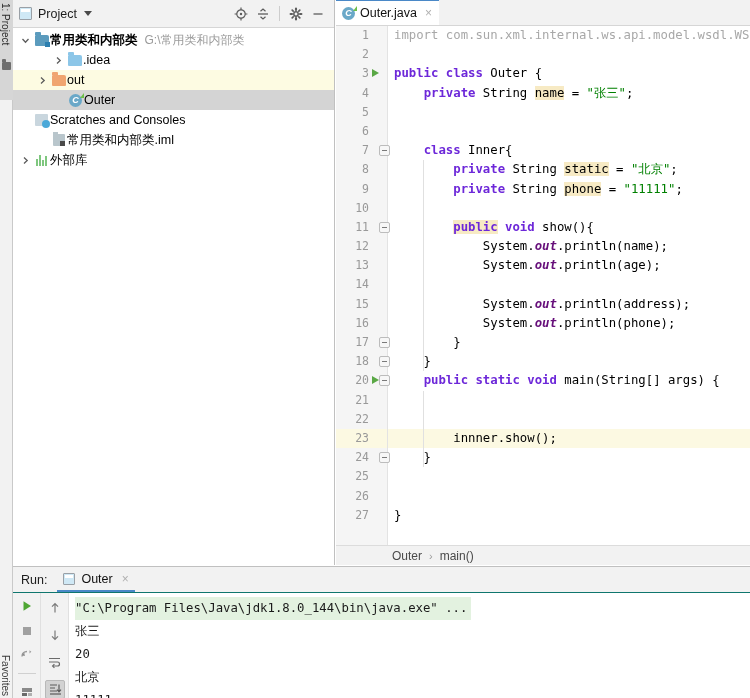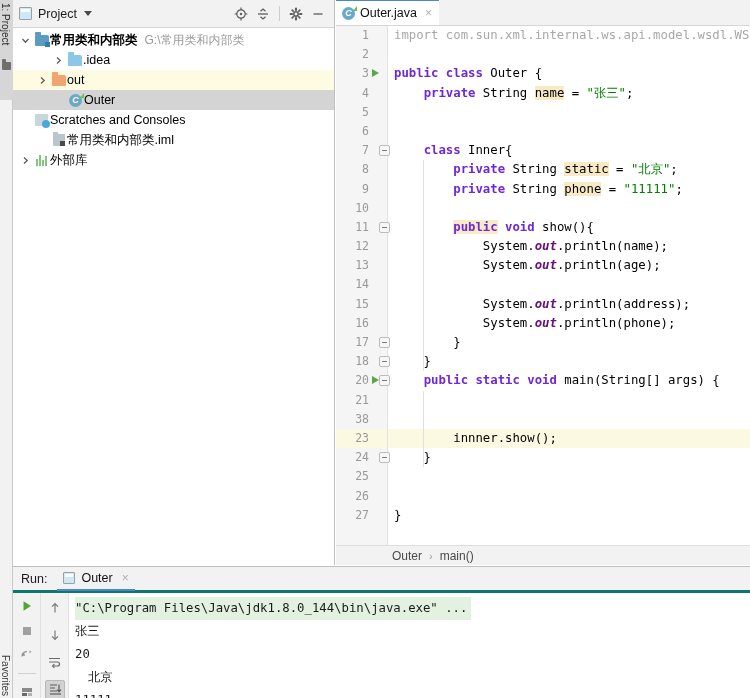--- a/index.html
+++ b/index.html
@@ -219,21 +219,21 @@
     font-size: 12px; color: #4a4a4a;
   }
   .bc-sep { color: #9a9a9a; font-size: 11px; }
 
   
   .run-panel {
     position: absolute; left: 13px; top: 566px; width: 737px; height: 132px;
     background: #ffffff; border-top: 1px solid #c0c0c0;
   }
   .run-header {
-    height: 26px; background: #f2f2f2; border-bottom: 3px solid #0f766e;
+    height: 26px; background: #f2f2f2; border-bottom: 1px solid #0f766e;
     display: flex; align-items: center; padding-left: 8px; gap: 10px;
   }
   .run-label { font-size: 12.5px; color: #1c1c1c; }
   .run-tab {
     height: 25px; display: flex; align-items: center; gap: 6px;
     padding: 0 6px; border-bottom: 2px solid #4a88c7;
     font-size: 12.5px; color: #111;
   }
   .run-tab-icon {
     width: 12px; height: 12px; border: 1px solid #9aa0a6; background: #cfe8f5;
@@ -413,21 +413,21 @@
           <div class="cline"><div class="lineno-bg"></div><div class="code-bg"></div><div class="lineno">11</div><div class="foldmark"></div><div class="indentguide" style="left: 87px;"></div><div class="code-txt"><span>        </span><span class="kw fld">public</span><span> </span><span class="kw">void</span><span> show(){</span></div></div>
           <div class="cline"><div class="lineno-bg"></div><div class="code-bg"></div><div class="lineno">12</div><div class="indentguide" style="left: 87px;"></div><div class="code-txt"><span>            System.</span><span class="stat">out</span><span>.println(name);</span></div></div>
           <div class="cline"><div class="lineno-bg"></div><div class="code-bg"></div><div class="lineno">13</div><div class="indentguide" style="left: 87px;"></div><div class="code-txt"><span>            System.</span><span class="stat">out</span><span>.println(age);</span></div></div>
           <div class="cline"><div class="lineno-bg"></div><div class="code-bg"></div><div class="lineno">14</div><div class="indentguide" style="left: 87px;"></div><div class="code-txt"></div></div>
           <div class="cline"><div class="lineno-bg"></div><div class="code-bg"></div><div class="lineno">15</div><div class="indentguide" style="left: 87px;"></div><div class="code-txt"><span>            System.</span><span class="stat">out</span><span>.println(address);</span></div></div>
           <div class="cline"><div class="lineno-bg"></div><div class="code-bg"></div><div class="lineno">16</div><div class="indentguide" style="left: 87px;"></div><div class="code-txt"><span>            System.</span><span class="stat">out</span><span>.println(phone);</span></div></div>
           <div class="cline"><div class="lineno-bg"></div><div class="code-bg"></div><div class="lineno">17</div><div class="foldmark"></div><div class="indentguide" style="left: 87px;"></div><div class="code-txt"><span>        }</span></div></div>
           <div class="cline"><div class="lineno-bg"></div><div class="code-bg"></div><div class="lineno">18</div><div class="foldmark"></div><div class="indentguide" style="left: 87px;"></div><div class="code-txt"><span>    }</span></div></div>
           <div class="cline"><div class="lineno-bg"></div><div class="code-bg"></div><div class="lineno">20</div><div class="runmark"></div><div class="foldmark"></div><div class="code-txt"><span>    </span><span class="kw">public static void</span><span> main(String[] args) {</span></div></div>
           <div class="cline"><div class="lineno-bg"></div><div class="code-bg"></div><div class="lineno">21</div><div class="indentguide" style="left: 87px;"></div></div>
-          <div class="cline"><div class="lineno-bg"></div><div class="code-bg"></div><div class="lineno">38</div><div class="indentguide" style="left: 87px;"></div><div class="code-txt"></div></div>
+          <div class="cline"><div class="lineno-bg"></div><div class="code-bg"></div><div class="lineno">22</div><div class="indentguide" style="left: 87px;"></div><div class="code-txt"></div></div>
           <div class="cline hl"><div class="lineno-bg"></div><div class="code-bg"></div><div class="lineno">23</div><div class="indentguide" style="left: 87px;"></div><div class="code-txt"><span>        innner.show();</span></div></div>
           <div class="cline"><div class="lineno-bg"></div><div class="code-bg"></div><div class="lineno">24</div><div class="foldmark"></div><div class="indentguide" style="left: 87px;"></div><div class="code-txt"><span>    }</span></div></div>
           <div class="cline"><div class="lineno-bg"></div><div class="code-bg"></div><div class="lineno">25</div><div class="code-txt"></div></div>
           <div class="cline"><div class="lineno-bg"></div><div class="code-bg"></div><div class="lineno">26</div><div class="code-txt"></div></div>
           <div class="cline"><div class="lineno-bg"></div><div class="code-bg"></div><div class="lineno">27</div><div class="code-txt"><span>}</span></div></div>
         </div>
     </div>
   </div>
   <div class="breadcrumb">
     <span>Outer</span>
@@ -494,19 +494,19 @@
             <path d="M2 3h7M2 6h5M2 9h7" stroke="#5a5a5a" stroke-width="1.2"></path>
             <path d="M11 2.5v7M9 7.6l2 2.2 2-2.2" fill="none" stroke="#5a5a5a" stroke-width="1.2"></path>
             <path d="M2 12h11" stroke="#5a5a5a" stroke-width="1.2"></path>
           </svg>
         </div>
       </div>
       <div class="console" id="console">
           <div style="height: 23px;"><span class="cons-line cmd">"C:\Program Files\Java\jdk1.8.0_144\bin\java.exe" ...</span></div>
           <div style="height: 23px;"><span class="cons-line">张三</span></div>
           <div style="height: 23px;"><span class="cons-line">20</span></div>
-          <div style="height: 23px; margin-left: 13px;"><span class="cons-line">北京</span></div>
+          <div style="height: 23px;"><span class="cons-line">北京</span></div>
           <div style="height: 23px;"><span class="cons-line">11111</span></div>
         </div>
     </div>
   </div>
 
 </div>
 
 </body></html>

